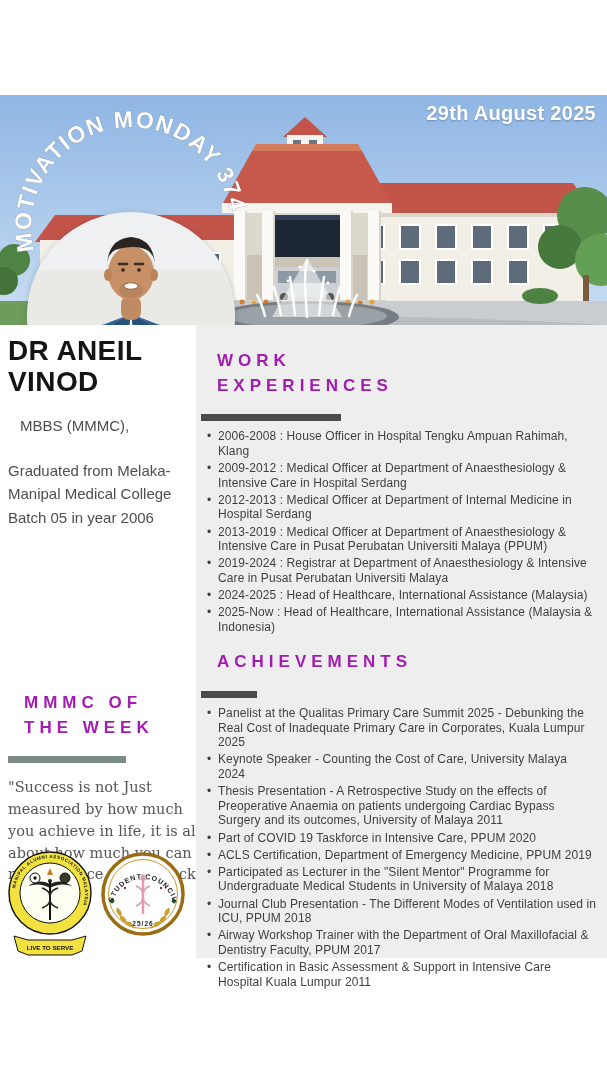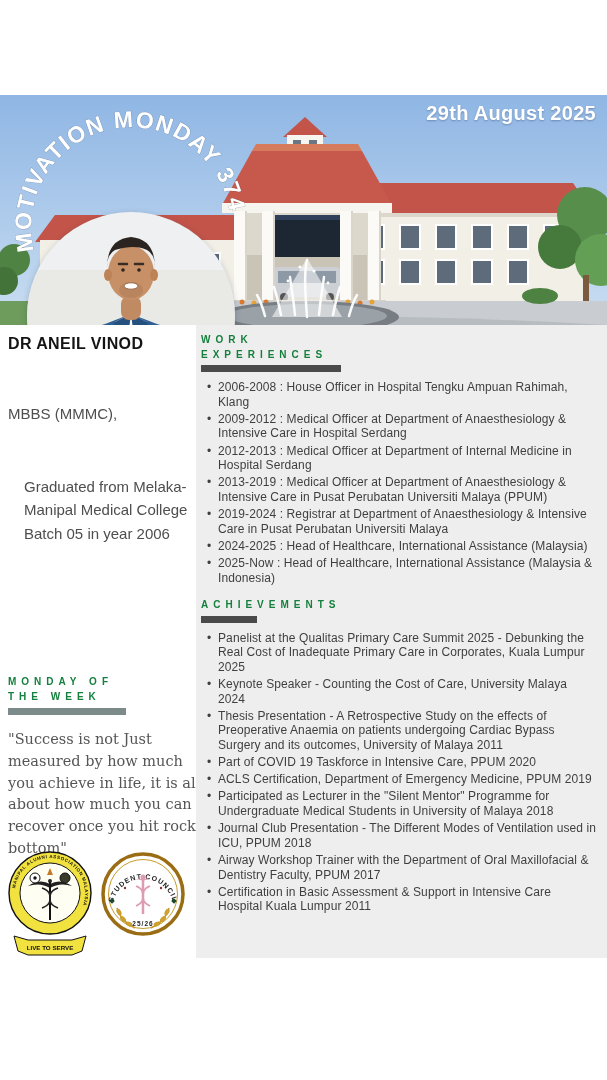--- a/index.html
+++ b/index.html
@@ -19,28 +19,28 @@
     overflow:hidden;background:#eef0f2;box-shadow:0 2px 6px rgba(40,50,70,.25);
   }
   .arc-svg{position:absolute;left:0;top:0;width:607px;height:230px;pointer-events:none;}
   .arc-svg text{
     font-family:"Liberation Sans", sans-serif;font-weight:bold;font-size:23px;
     fill:#ffffff;letter-spacing:1.5px;paint-order:stroke;stroke:rgba(75,85,100,.38);stroke-width:.8px;
   }
   
   .left-col{position:absolute;left:8px;top:333px;width:198px;}
   .name{
-    position:absolute;top:2px;left:0;margin:0;font-size:16px;line-height:1.12;
+    position:absolute;top:2px;left:0;margin:0;font-size:28px;line-height:1.12;
     font-weight:bold;color:#141414;letter-spacing:.4px;
   }
-  .degree{position:absolute;top:72px;left:0;margin:0;font-size:15px;color:#4e4e4e;}
-  .grad{position:absolute;top:126px;left:0;margin:16px;font-size:15px;color:#4e4e4e;line-height:1.55;width:198px;}
+  .degree{position:absolute;top:72px;left:0;margin:12px;font-size:15px;color:#4e4e4e;}
+  .grad{position:absolute;top:126px;left:0;margin:0;font-size:15px;color:#4e4e4e;line-height:1.55;width:198px;}
   .quote-sec{position:absolute;top:342px;left:0;width:205px;}
   .sec-head{
-    margin:0;font-size:10px;font-weight:bold;color:#15803d;letter-spacing:5px;line-height:1.45;
+    margin:16px;font-size:17px;font-weight:bold;color:#a21caf;letter-spacing:5px;line-height:1.45;
   }
   .bar{height:7px;margin-top:4px;}
   .bar.graybar{width:118px;background:#7c8a89;}
   .bar.darkbar{background:#4a4a4a;}
   .quote-text{
     margin:14px 0 0 0;font-family:"DejaVu Serif", serif;font-size:14.5px;color:#565656;line-height:1.5;
   }
   .logos{position:absolute;top:515px;left:0;display:flex;gap:9px;align-items:flex-start;}
   
   .right-panel{
@@ -216,21 +216,21 @@
 
     <div class="date">29th August 2025</div>
   </div>
 
   <div class="left-col">
     <h1 class="name"><span>DR ANEIL VINOD</span><br></h1>
     <p class="degree">MBBS (MMMC),</p>
     <p class="grad">Graduated from Melaka-Manipal Medical College Batch 05 in year 2006</p>
 
     <div class="quote-sec">
-      <h3 class="sec-head"><span>MONDAY OF</span><br><span>THE WEEK</span></h3>
+      <h3 class="sec-head"><span>MMMC OF</span><br><span>THE WEEK</span></h3>
       <div class="bar graybar"></div>
       <p class="quote-text">"Success is not Just measured by how much you achieve in life, it is also about how much you can recover once you hit rock bottom"</p>
     </div>
 
     <div class="logos">
 
       <svg width="84" height="118" viewBox="0 0 84 118" aria-hidden="true">
         <circle cx="42" cy="45" r="41" fill="#f2e23f" stroke="#111" stroke-width="1.4"></circle>
         <circle cx="42" cy="45" r="30" fill="#fffef2" stroke="#111" stroke-width="1"></circle>
         <defs>

